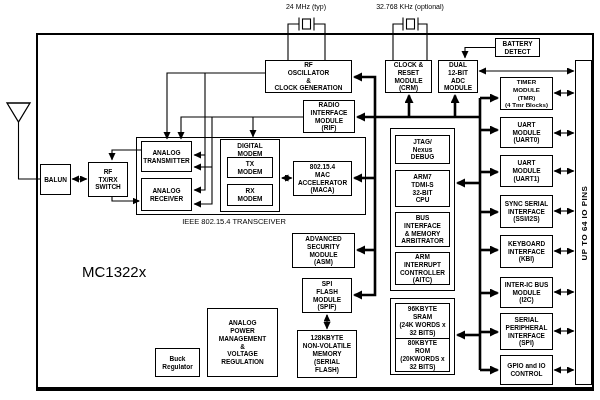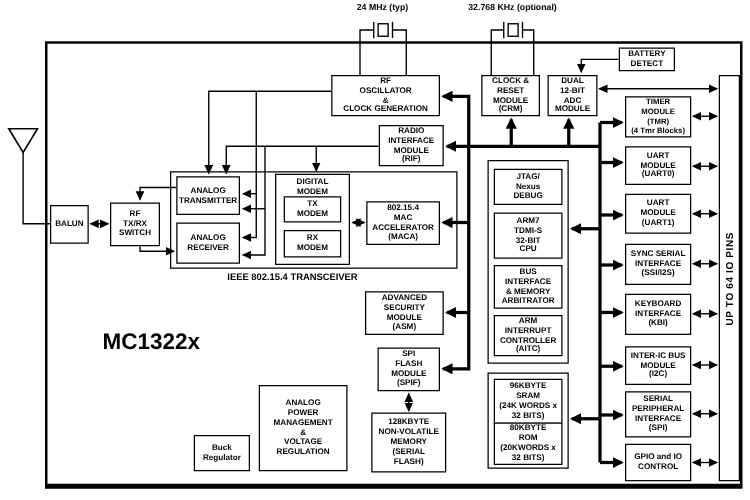--- a/index.html
+++ b/index.html
@@ -6,21 +6,21 @@
   #stage{position:relative;width:600px;height:400px;background:#fff;overflow:hidden;
          font-family:"Liberation Sans",sans-serif;color:#000;}
   #wires{position:absolute;left:0;top:0;z-index:0;}
   .box{position:absolute;box-sizing:border-box;border:1px solid #000;background:#fff;
        display:flex;align-items:center;justify-content:center;text-align:center;
        font-weight:bold;font-size:6.5px;line-height:1.22;white-space:pre-line;z-index:2;}
   .outer{background:transparent;z-index:1;}
   .top{align-items:flex-start;padding-top:2px;}
   .chip{position:absolute;box-sizing:border-box;border:2px solid #000;border-bottom-width:4px;
         background:transparent;z-index:1;}
-  .flabel{position:absolute;text-align:center;font-weight:bold;white-space:pre-line;z-index:2;}
+  .flabel{position:absolute;text-align:center;font-weight:normal;white-space:pre-line;z-index:2;}
   .iobar{position:absolute;box-sizing:border-box;border:1px solid #000;background:#fff;z-index:2;}
   .iobar span{position:absolute;top:50%;left:50%;transform:translate(-50%,-50%) rotate(-90deg);
         white-space:nowrap;font-weight:bold;font-size:8px;letter-spacing:.5px;}
   svg .ln{stroke:#000;fill:none;}
   svg .thin{stroke-width:1.1;}
   svg .thick{stroke-width:2.6;}
 </style>
 </head>
 <body>
 
@@ -225,15 +225,15 @@
 PERIPHERAL
 INTERFACE
 (SPI)</div>
   <div class="box" style="left:500px;top:355px;width:53px;height:30px">GPIO and IO
 CONTROL</div>
 
   <div class="iobar" style="left:575px;top:60px;width:17px;height:325px">
     <span>UP TO 64 IO PINS</span>
   </div>
 
-  <div class="flabel" style="left:82px;top:263px;width:70px;font-size:18px;text-align:left">MC1322x</div>
+  <div class="flabel" style="left:82px;top:263px;width:70px;font-size:15px;text-align:left">MC1322x</div>
 
 </div>
 
 </body></html>

